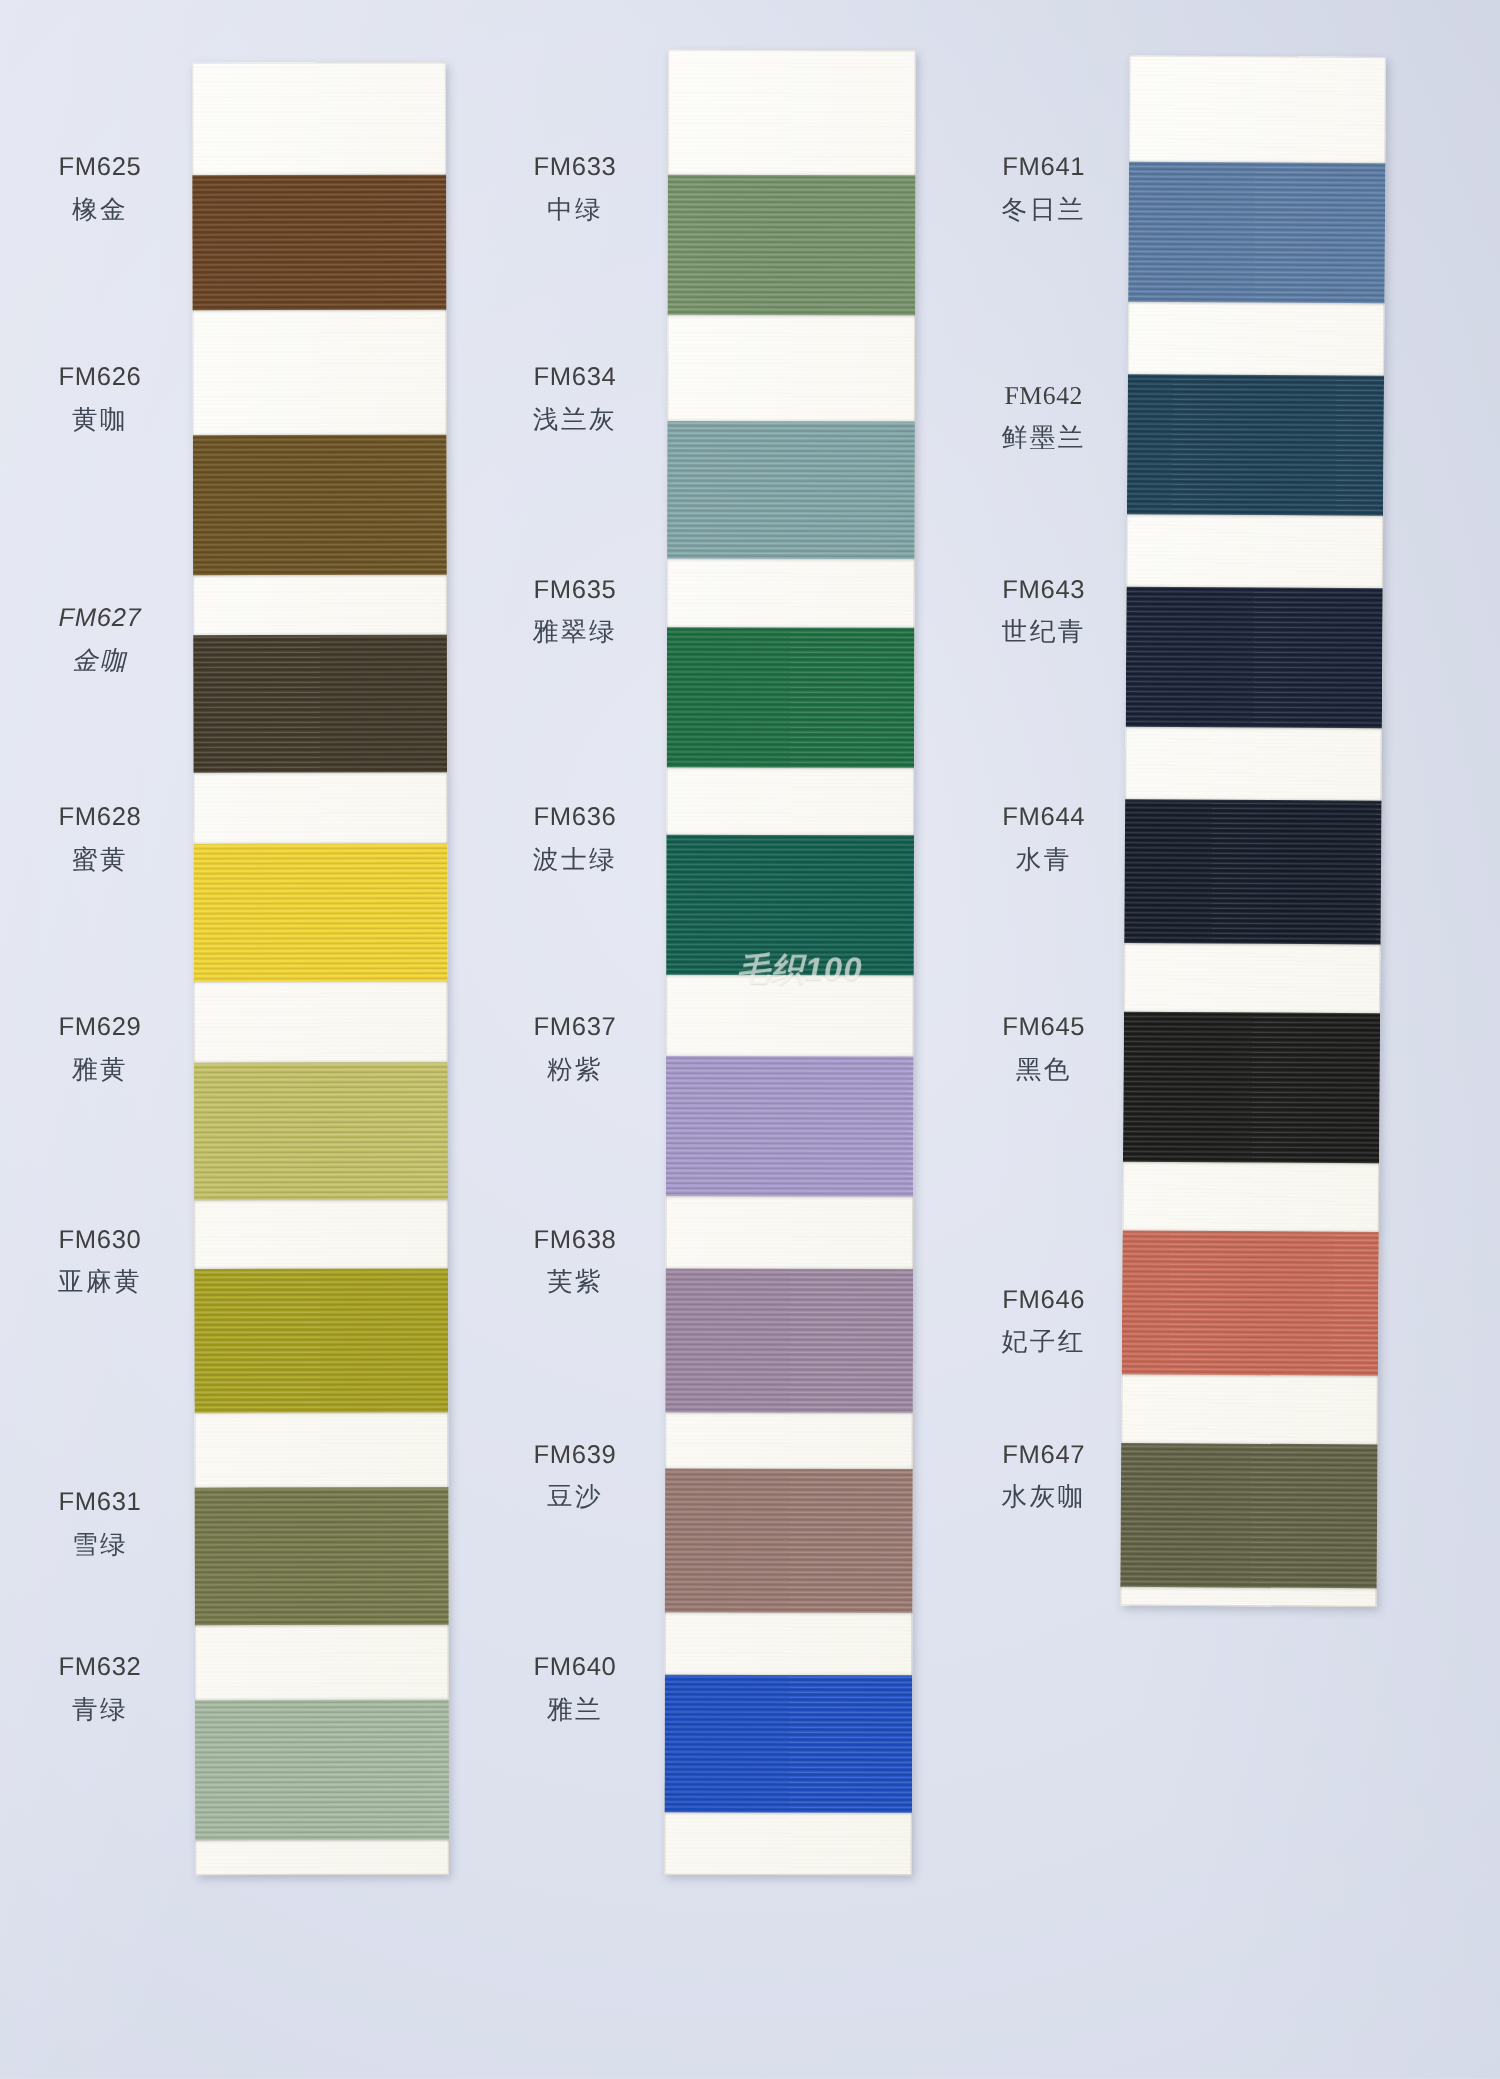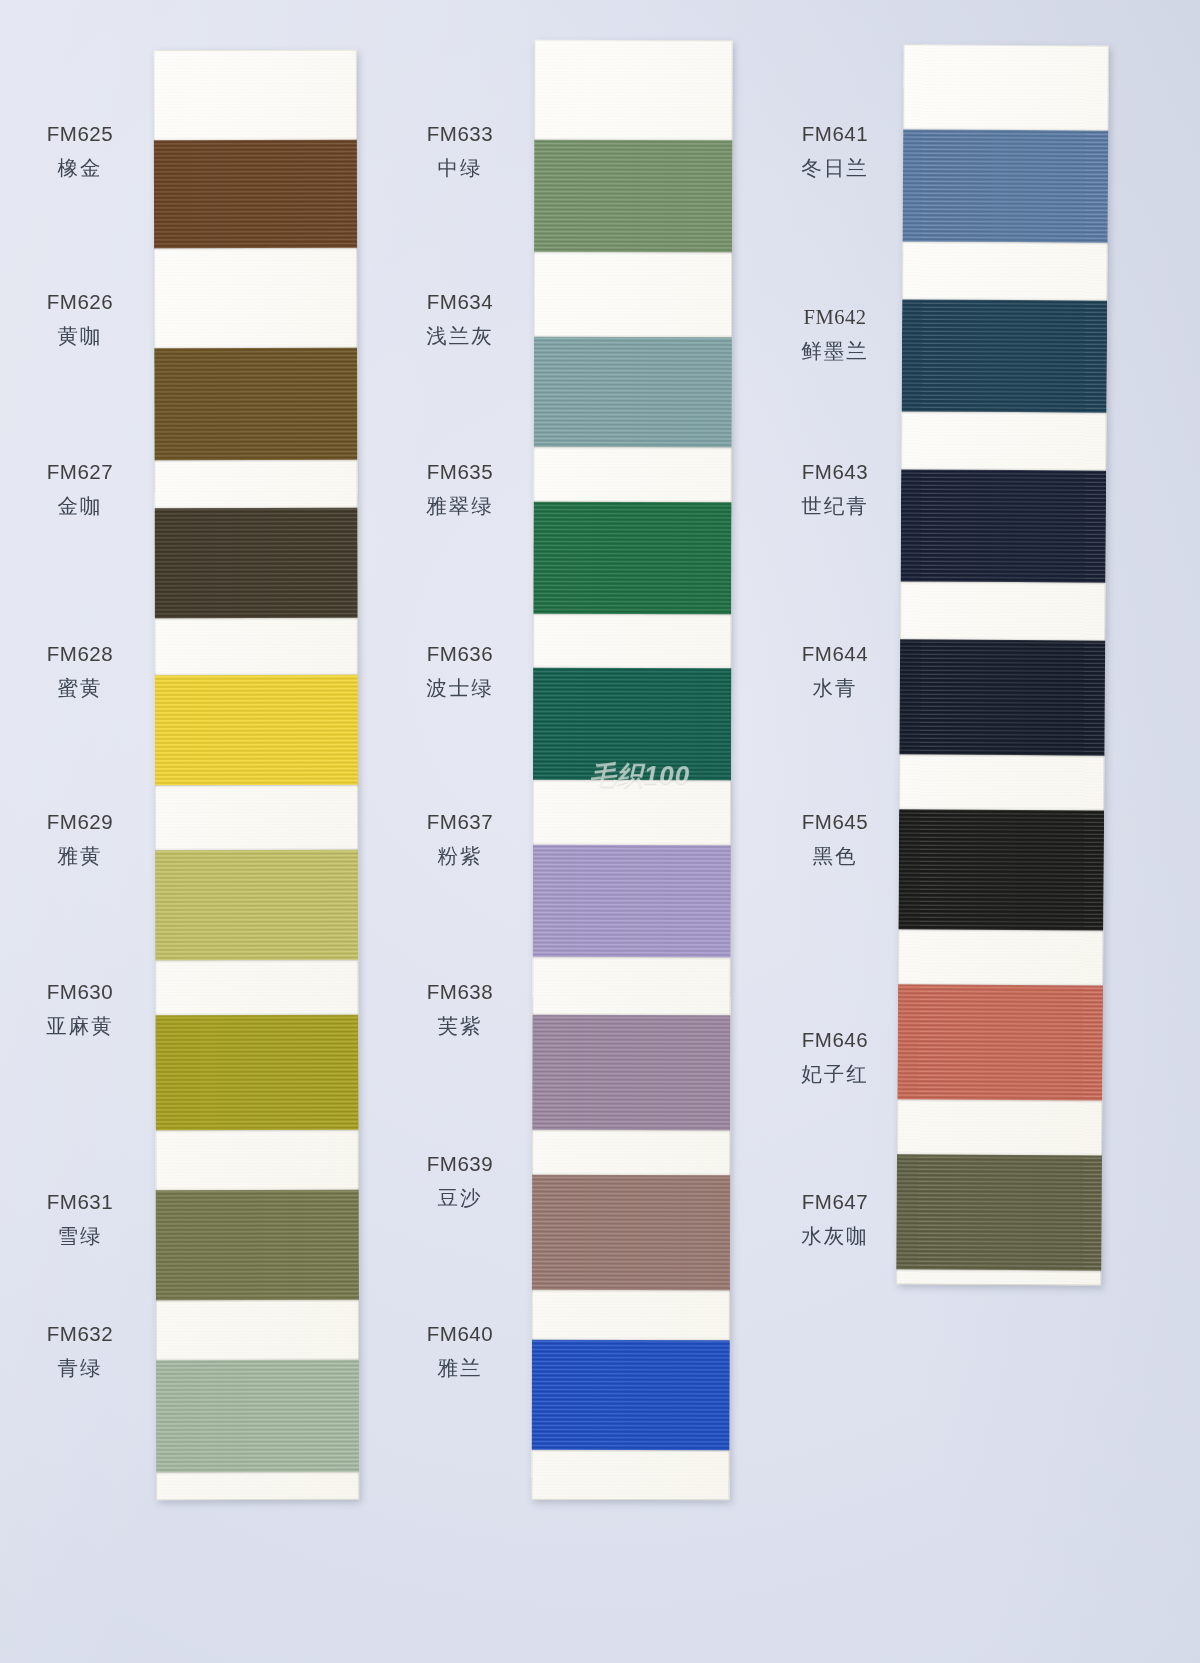--- a/index.html
+++ b/index.html
@@ -135,21 +135,21 @@
       <div class="swatch overhang" style="--c: #636347; top: 1110px; height: 115px;"></div>
     </div>
     <div class="label" style="left: 20px; top: 120px; width: 120px;">
       <span class="code">FM625</span>
       <span class="cname">橡金</span>
     </div>
     <div class="label" style="left: 20px; top: 288px; width: 120px;">
       <span class="code">FM626</span>
       <span class="cname">黄咖</span>
     </div>
-    <div class="label" style="left: 20px; top: 458px; width: 120px;">
+    <div class="label" style="left: 20px; top: 481px; width: 120px; font-style: italic;">
       <span class="code">FM627</span>
       <span class="cname">金咖</span>
     </div>
     <div class="label" style="left: 20px; top: 640px; width: 120px;">
       <span class="code">FM628</span>
       <span class="cname">蜜黄</span>
     </div>
     <div class="label" style="left: 20px; top: 808px; width: 120px;">
       <span class="code">FM629</span>
       <span class="cname">雅黄</span>
@@ -215,19 +215,19 @@
       <span class="cname">水青</span>
     </div>
     <div class="label" style="left: 775px; top: 808px; width: 120px;">
       <span class="code">FM645</span>
       <span class="cname">黑色</span>
     </div>
     <div class="label" style="left: 775px; top: 978px; width: 120px; margin-top: 48px;">
       <span class="code">FM646</span>
       <span class="cname">妃子红</span>
     </div>
-    <div class="label" style="left: 775px; top: 1150px; width: 120px; margin-top: 38px;">
+    <div class="label" style="left: 775px; top: 1150px; width: 120px;">
       <span class="code">FM647</span>
       <span class="cname">水灰咖</span>
     </div>
   </div>
 
 <div id="watermark">毛织100</div>
 
 </body></html>

